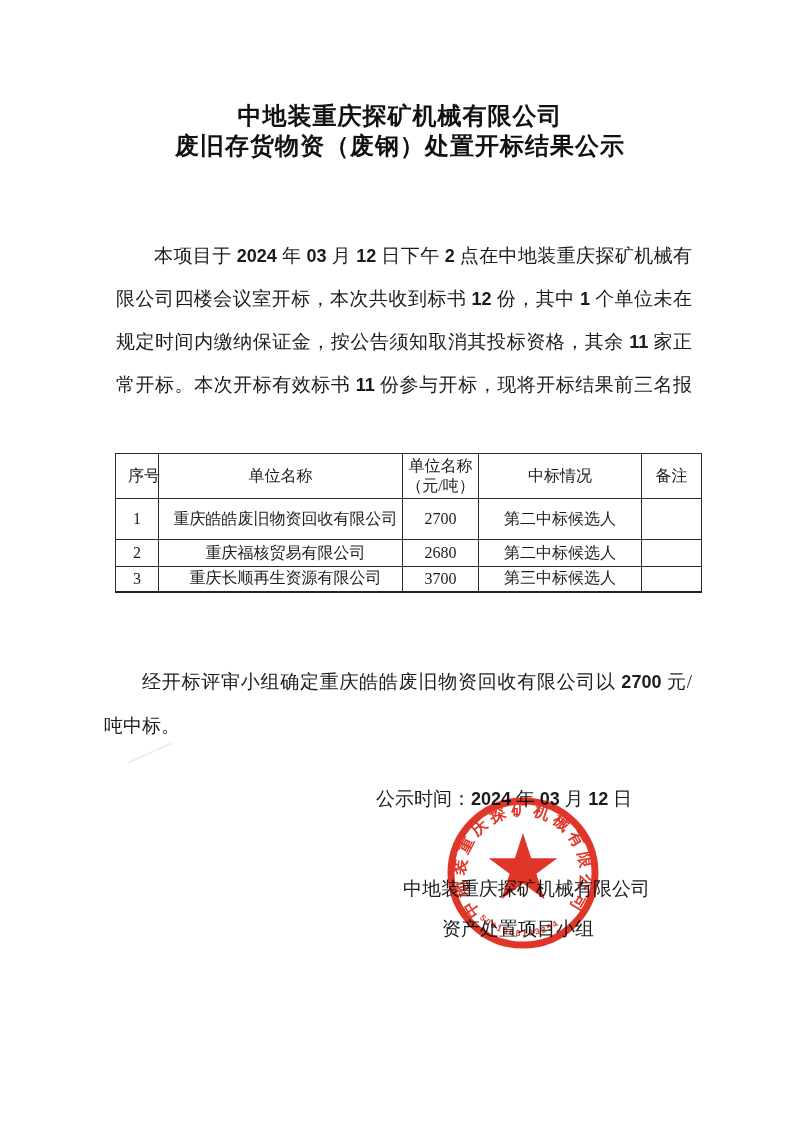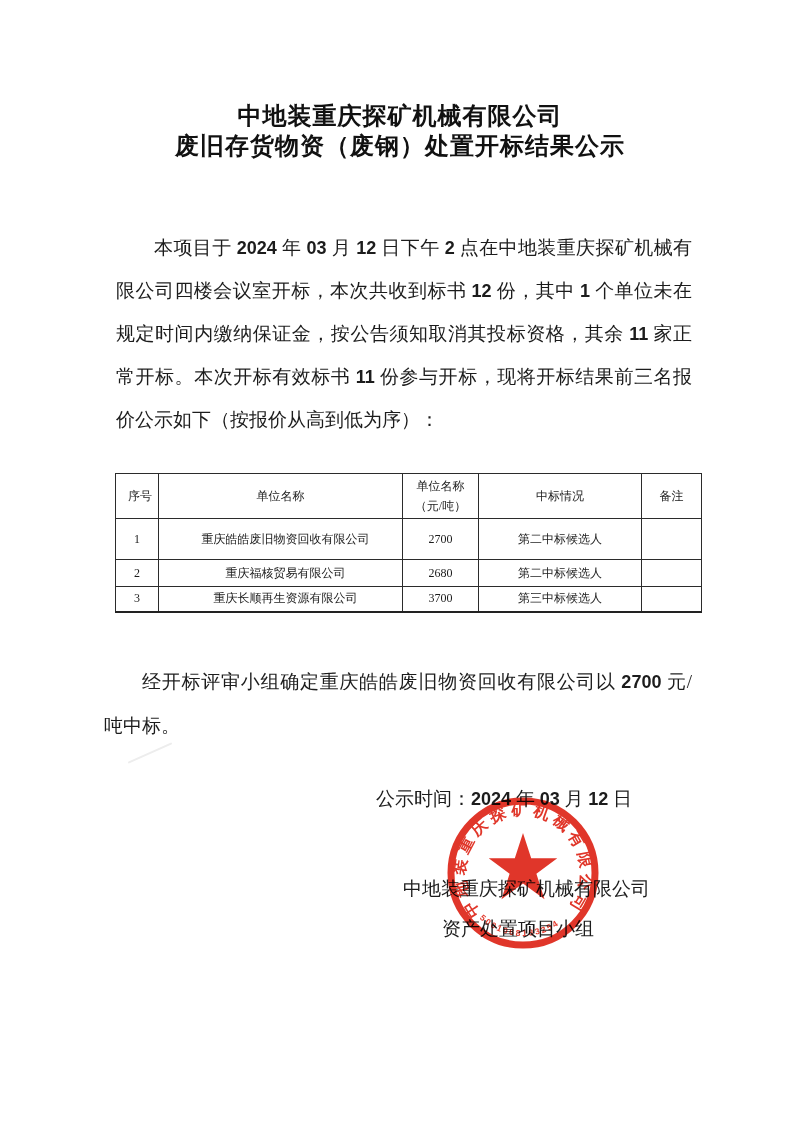--- a/index.html
+++ b/index.html
@@ -10,34 +10,34 @@
   }
   .doc-title{
     position:absolute;left:0;width:800px;text-align:center;
     font-family:"Liberation Sans","DejaVu Sans",sans-serif;
     font-weight:700;font-size:24px;letter-spacing:1px;color:#111;
   }
   #title1{top:100px;}
   #title2{top:130px;}
 
   .para{position:absolute;font-size:19px;}
-  .para .line{height:43px;line-height:43px;overflow:hidden;}
+  .para .line{height:43px;line-height:60px;overflow:hidden;}
   .fill{text-align:justify;text-align-last:justify;}
   .indent{padding-left:38px;}
 
   #intro{top:226px;left:116px;width:576px;}
   #conclusion{top:660px;left:104px;width:588px;}
   #conclusion .line{height:44px;line-height:44px;}
 
   .num{font-family:"Liberation Sans","DejaVu Sans",sans-serif;font-weight:600;font-size:0.95em;}
 
   
   #bid-table{
-    position:absolute;left:115px;top:473px;border-collapse:collapse;table-layout:fixed;
-    font-size:12px;color:#1c1c1c;
+    position:absolute;left:115px;top:453px;border-collapse:collapse;table-layout:fixed;
+    font-size:16px;color:#1c1c1c;
   }
   #bid-table td,#bid-table th{
     border:1px solid #2b2b2b;padding:0;vertical-align:middle;text-align:center;
     font-weight:400;white-space:nowrap;
   }
   #bid-table{border-bottom:2px solid #222;}
   .col-index{width:43px;}
   .col-company{width:244px;}
   .col-price{width:76px;}
   .col-result{width:163px;}
@@ -72,21 +72,20 @@
 <body>
 
 <div class="doc-title" id="title1">中地装重庆探矿机械有限公司</div>
 <div class="doc-title" id="title2">废旧存货物资（废钢）处置开标结果公示</div>
 
 <div class="para" id="intro">
   <div class="line fill indent autonum">本项目于 <span class="num">2024</span> 年 <span class="num">03</span> 月 <span class="num">12</span> 日下午 <span class="num">2</span> 点在中地装重庆探矿机械有</div>
   <div class="line fill autonum">限公司四楼会议室开标，本次共收到标书 <span class="num">12</span> 份，其中 <span class="num">1</span> 个单位未在</div>
   <div class="line fill autonum">规定时间内缴纳保证金，按公告须知取消其投标资格，其余 <span class="num">11</span> 家正</div>
   <div class="line fill autonum">常开标。本次开标有效标书 <span class="num">11</span> 份参与开标，现将开标结果前三名报</div>
-  <div class="line autonum">价公示如下（按报价从高到低为序）：</div>
 </div>
 
 <table id="bid-table">
   <colgroup>
     <col class="col-index">
       <col class="col-company">
       <col class="col-price">
       <col class="col-result">
       <col class="col-remark">
   </colgroup>

